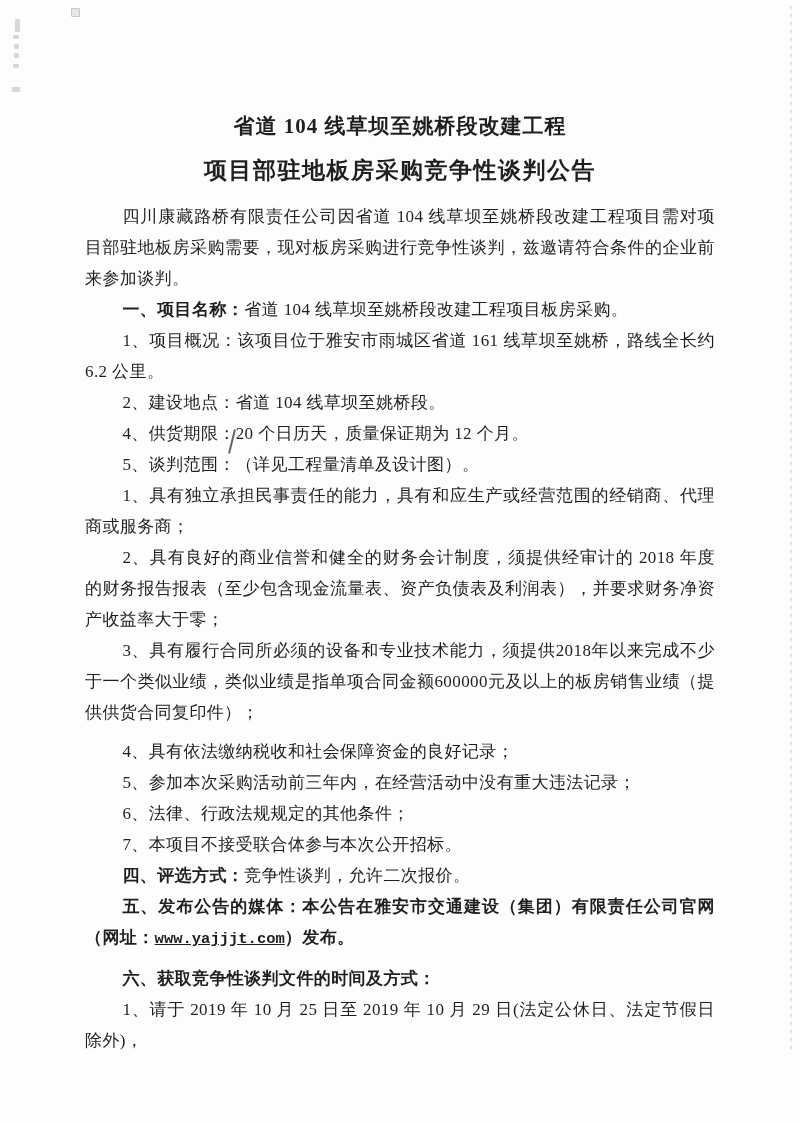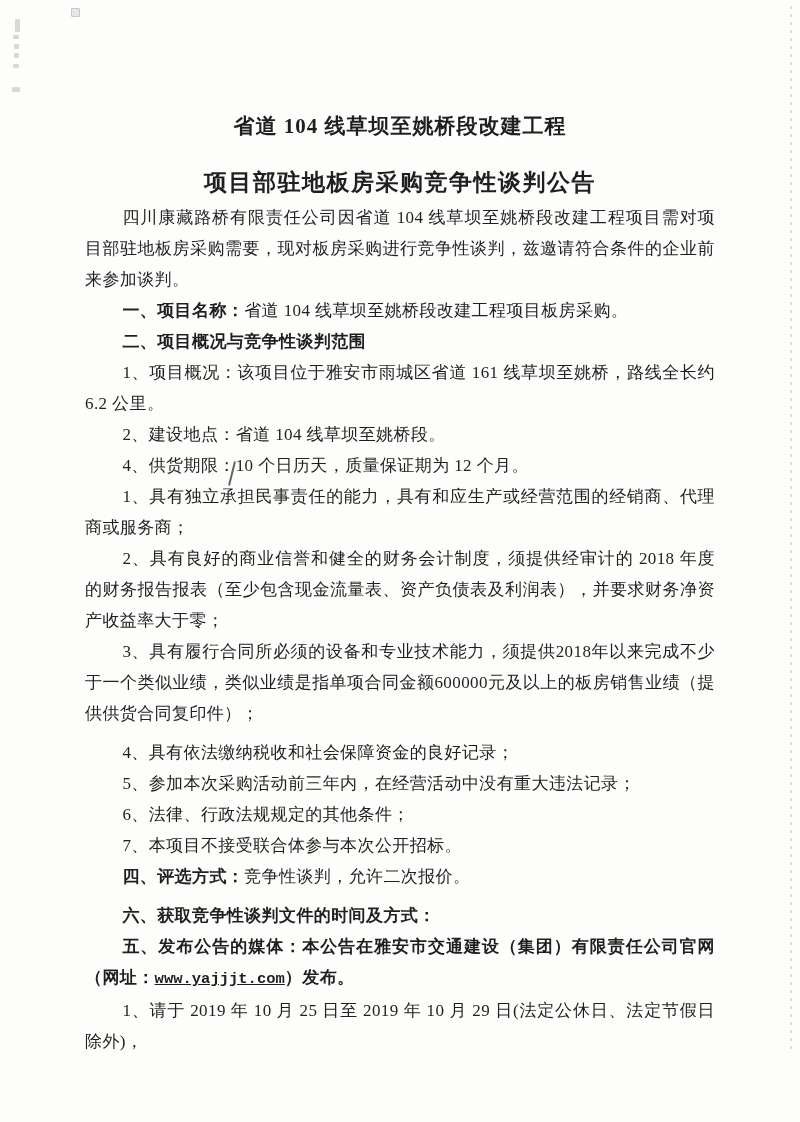--- a/index.html
+++ b/index.html
@@ -9,31 +9,31 @@
     width:800px; height:1122px;
     background:#fefefee8;
     background-color:#fdfdfc;
     overflow:hidden;
     font-family:"Liberation Serif","DejaVu Serif",serif;
     color:#1f1f1f;
     padding:110px 85px 0 85px;
   }
   .title { margin:0; text-align:center; font-weight:700; text-indent:0; }
   .t1 { font-size:21px; line-height:32px; letter-spacing:1px; }
-  .t2 { margin-top:24px; font-size:23px; line-height:34px; letter-spacing:1.5px; }
+  .t2 { margin-top:12px; font-size:23px; line-height:34px; letter-spacing:1.5px; }
   .body {
     margin:0;
     font-size:17px;
     line-height:31px;
     text-align:justify;
     letter-spacing:0.4px;
   }
   .indent { text-indent:2.2em; }
   .b { font-weight:700; }
-  .intro-gap { margin-top:2px; }
+  .intro-gap { margin-top:13px; }
   .mt4 { margin-top:8px; }
   .url {
     font-family:"Liberation Mono","DejaVu Sans Mono",monospace;
     font-size:15.5px;
     font-weight:700;
     text-decoration:underline;
     letter-spacing:0;
   }
   
   .pen-mark { position:relative; }
@@ -83,33 +83,33 @@
   <div class="artifact a6"></div>
   <div class="artifact a7"></div>
 
   <h1 class="title t1">省道 104 线草坝至姚桥段改建工程</h1>
   <h1 class="title t2">项目部驻地板房采购竞争性谈判公告</h1>
 
   <p class="body indent intro-gap">四川康藏路桥有限责任公司因省道 104 线草坝至姚桥段改建工程项目需对项目部驻地板房采购需要，现对板房采购进行竞争性谈判，兹邀请符合条件的企业前来参加谈判。</p>
 
   <p class="body indent"><span class="b">一、项目名称：</span><span>省道 104 线草坝至姚桥段改建工程项目板房采购。</span></p>
 
-  <p class="body indent b">二、项目概况与竞争性谈判范围</p>
   <p class="body indent">1、项目概况：该项目位于雅安市雨城区省道 161 线草坝至姚桥，路线全长约 6.2 公里。</p>
   <p class="body indent">2、建设地点：省道 104 线草坝至姚桥段。</p>
-  <p class="body indent"><span>4、供货期限：</span><span class="pen-mark"><span>10 个日历天，质量保证期为 12 个月。</span></span></p>
+  <p class="body indent"><span>4、供货期限：</span><span class="pen-mark"><span>20 个日历天，质量保证期为 12 个月。</span></span></p>
+  <p class="body indent">5、谈判范围：（详见工程量清单及设计图）。</p>
 
   <p class="body indent">1、具有独立承担民事责任的能力，具有和应生产或经营范围的经销商、代理商或服务商；</p>
   <p class="body indent">2、具有良好的商业信誉和健全的财务会计制度，须提供经审计的 2018 年度的财务报告报表（至少包含现金流量表、资产负债表及利润表），并要求财务净资产收益率大于零；</p>
   <p class="body indent">3、具有履行合同所必须的设备和专业技术能力，须提供2018年以来完成不少于一个类似业绩，类似业绩是指单项合同金额600000元及以上的板房销售业绩（提供供货合同复印件）；</p>
   <p class="body indent mt4">4、具有依法缴纳税收和社会保障资金的良好记录；</p>
   <p class="body indent">5、参加本次采购活动前三年内，在经营活动中没有重大违法记录；</p>
   <p class="body indent">6、法律、行政法规规定的其他条件；</p>
   <p class="body indent">7、本项目不接受联合体参与本次公开招标。</p>
 
   <p class="body indent"><span class="b">四、评选方式：</span><span>竞争性谈判，允许二次报价。</span></p>
 
+  <p class="body indent b"><span>五、发布公告的媒体：</span><span>本公告在雅安市交通建设（集团）有限责任公司官网（网址：</span><span class="url">www.yajjjt.com</span><span>）发布。</span></p>
+
   <p class="body indent b mt4">六、获取竞争性谈判文件的时间及方式：</p>
-
-  <p class="body indent b"><span>五、发布公告的媒体：</span><span>本公告在雅安市交通建设（集团）有限责任公司官网（网址：</span><span class="url">www.yajjjt.com</span><span>）发布。</span></p>
   <p class="body indent">1、请于 2019 年 10 月 25 日至 2019 年 10 月 29 日(法定公休日、法定节假日除外)，</p>
 
 </div>
 
 </body></html>

